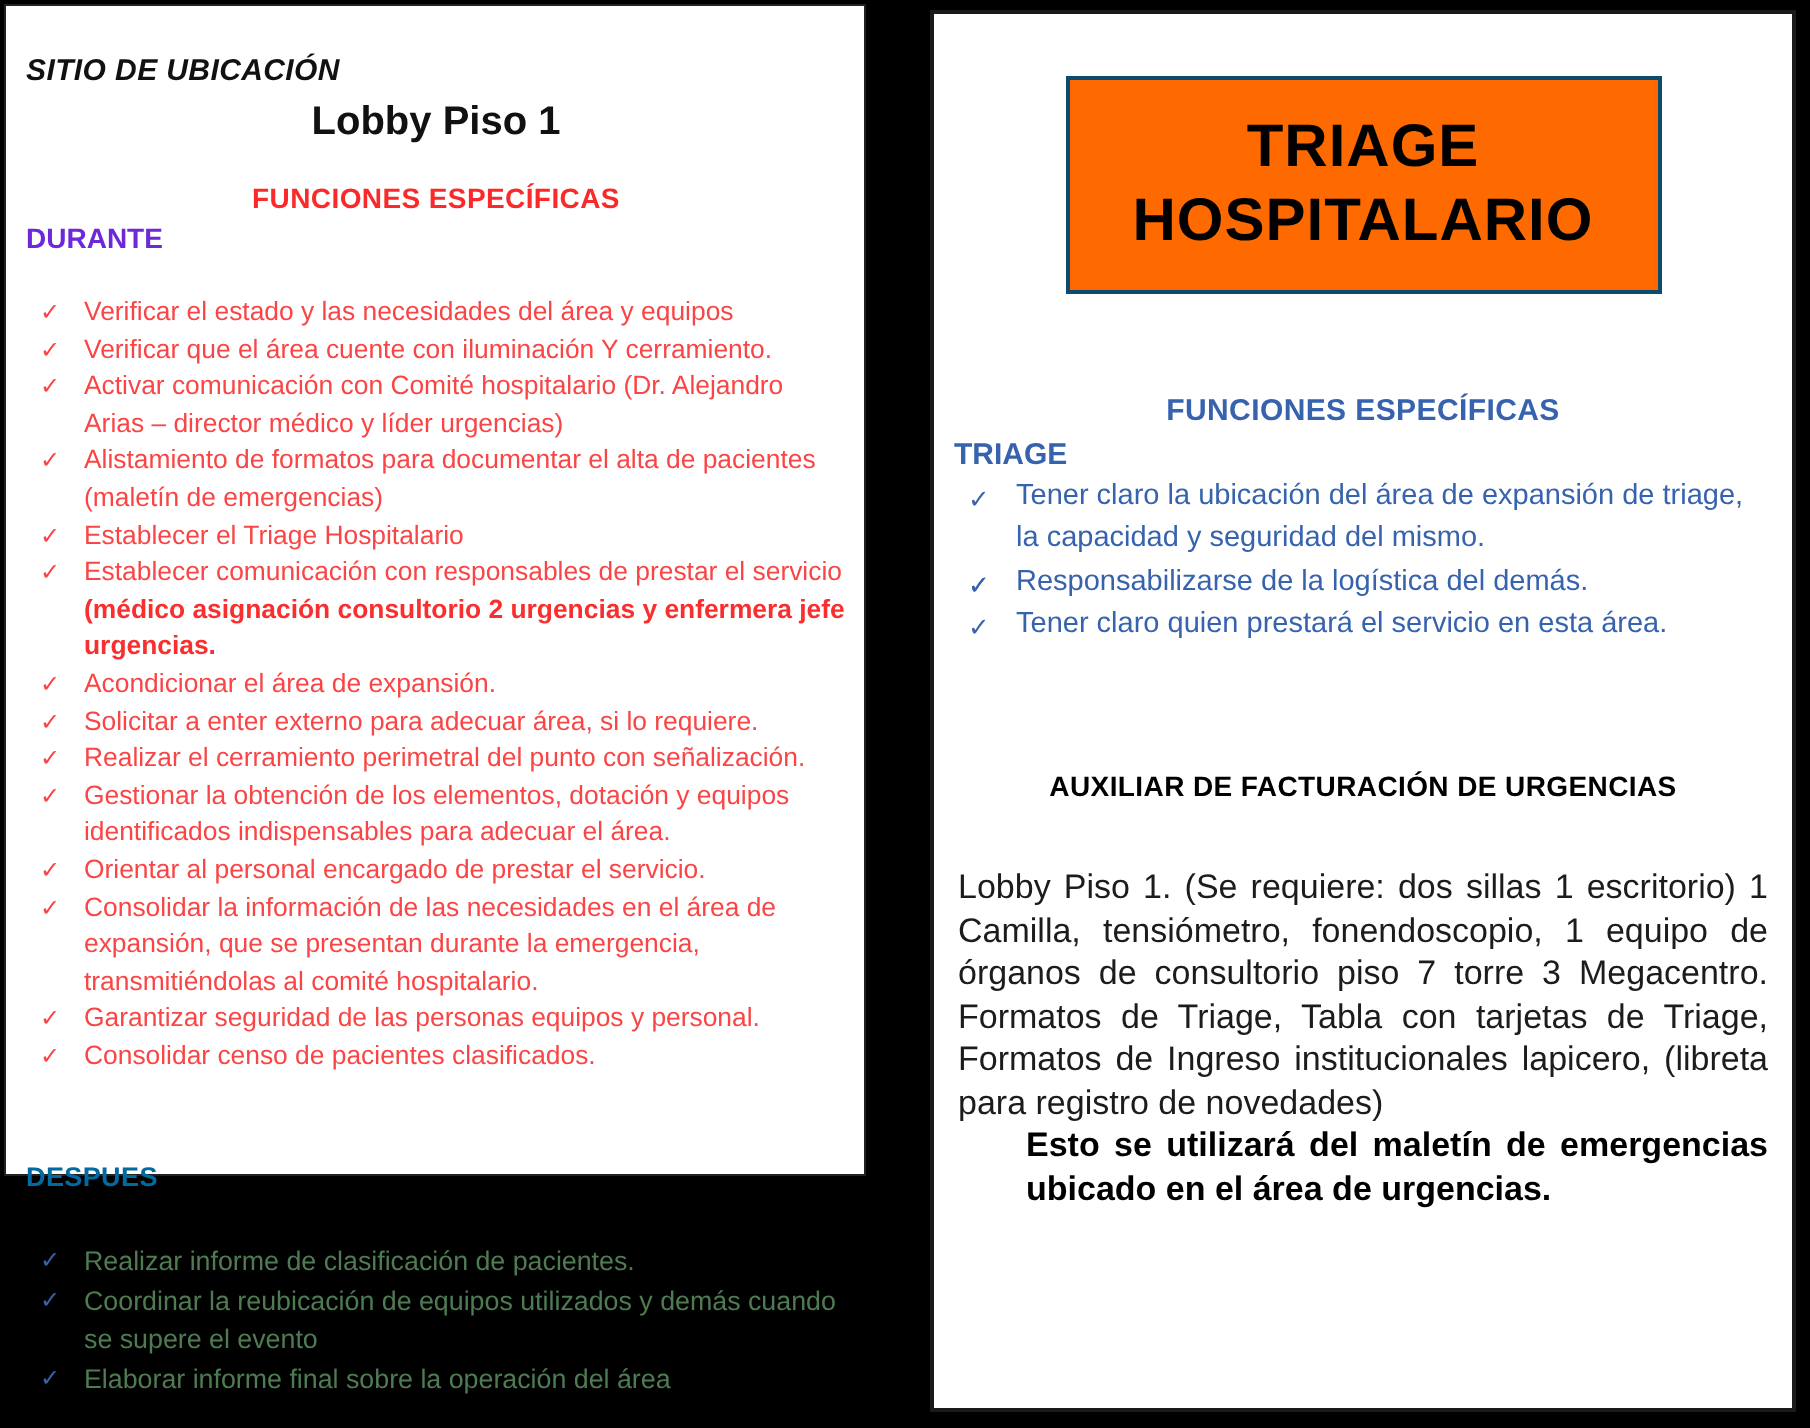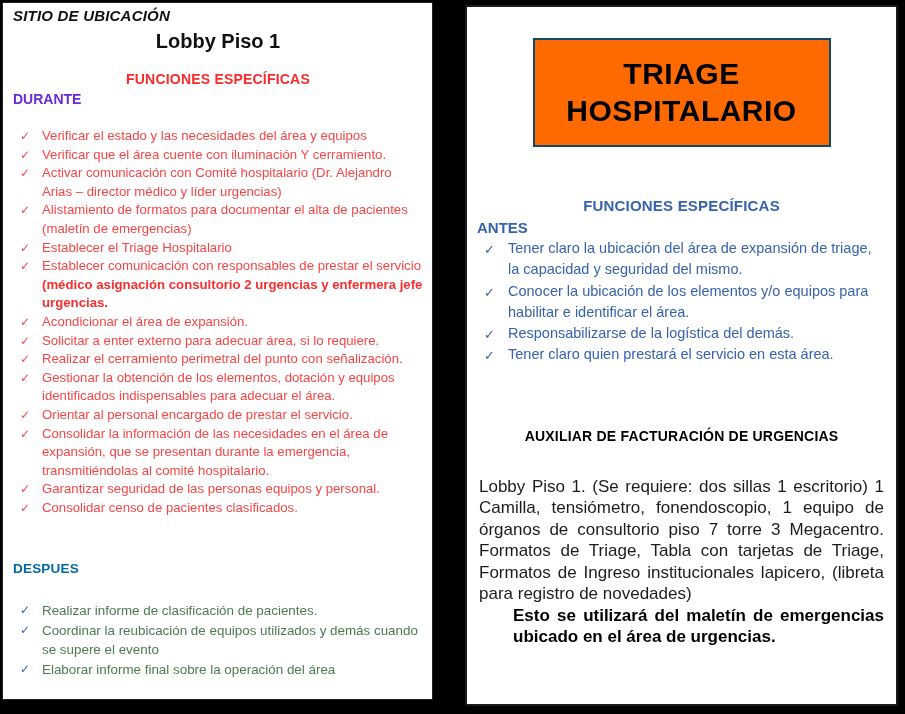--- a/index.html
+++ b/index.html
@@ -3,22 +3,22 @@
 <meta charset="utf-8">
 <style>
   html,body{margin:0;padding:0;}
   body{
     width:905px;height:714px;position:relative;background:#000;
     font-family:"Liberation Sans","DejaVu Sans",sans-serif;
     -webkit-font-smoothing:antialiased;overflow:hidden;
   }
   .panel{position:absolute;background:#fff;box-sizing:border-box;}
   .panel-left{
-    left:2px;top:2px;width:431px;height:698px;
-    border:1px solid #222;padding:4px 9px 0 10px;
+    left:2px;top:2px;width:431px;height:586px;
+    border:1px solid #222;padding:24px 9px 0 10px;
   }
   .panel-right{
     left:465px;top:5px;width:433px;height:701px;
     border:2px solid #1a1a1a;padding:0 10px;
   }
 
   
   .site-label{
     font-size:15px;font-weight:bold;font-style:italic;color:#111;
     letter-spacing:.2px;
@@ -183,32 +183,31 @@
         <span class="check">✓</span>
         <span>Elaborar informe final sobre la operación del área</span>
       </li>
     </ul>
 </section>
 
 <section class="panel panel-right">
   <div class="triage-banner">TRIAGE HOSPITALARIO</div>
 
   <div class="funciones-right">FUNCIONES ESPECÍFICAS</div>
-  <div class="antes-heading">ANTES</div>
+  <div class="antes-heading">TRIAGE</div>
 
   <ul class="check-list antes-list">
 
       <li>
         <span class="check">✓</span>
         <span>Tener claro la ubicación del área de expansión de triage, la capacidad y seguridad del mismo.</span>
       </li>
 
       <li>
         <span class="check">✓</span>
-        <span>Conocer la ubicación de los elementos y/o equipos para habilitar e identificar el área.</span>
       </li>
 
       <li>
         <span class="check">✓</span>
         <span>Responsabilizarse de la logística del demás.</span>
       </li>
 
       <li>
         <span class="check">✓</span>
         <span>Tener claro quien prestará el servicio en esta área.</span>

